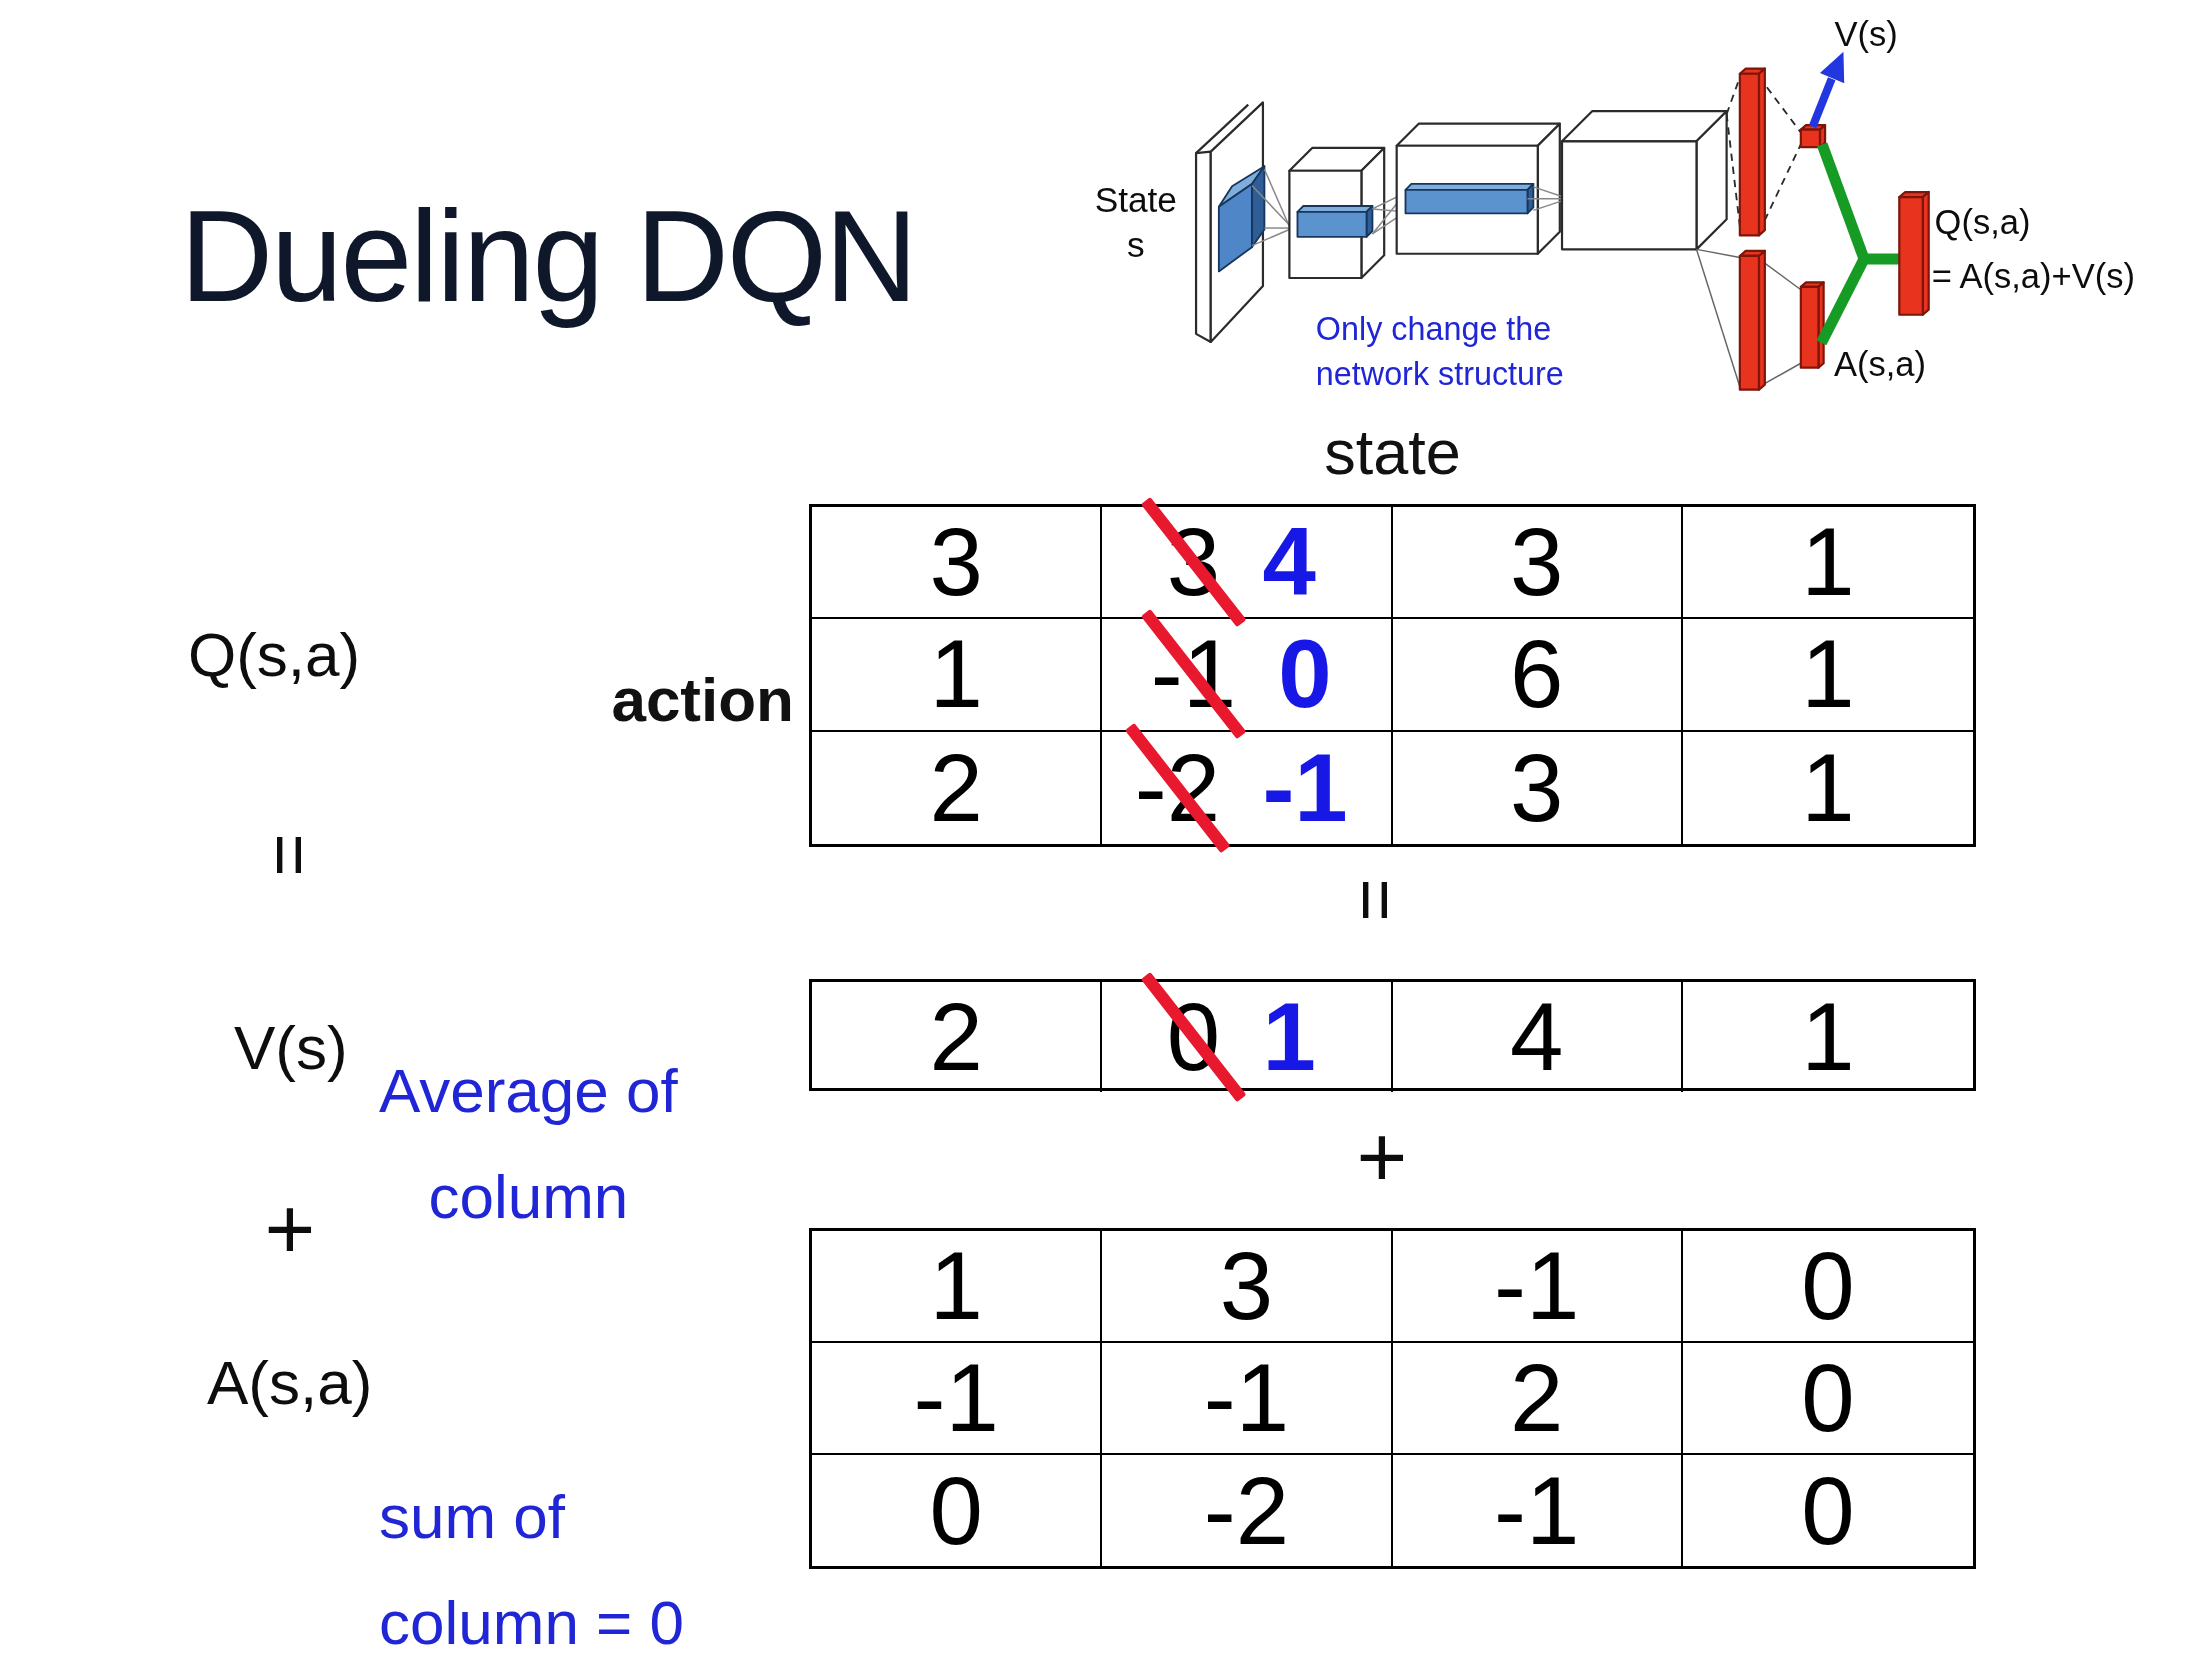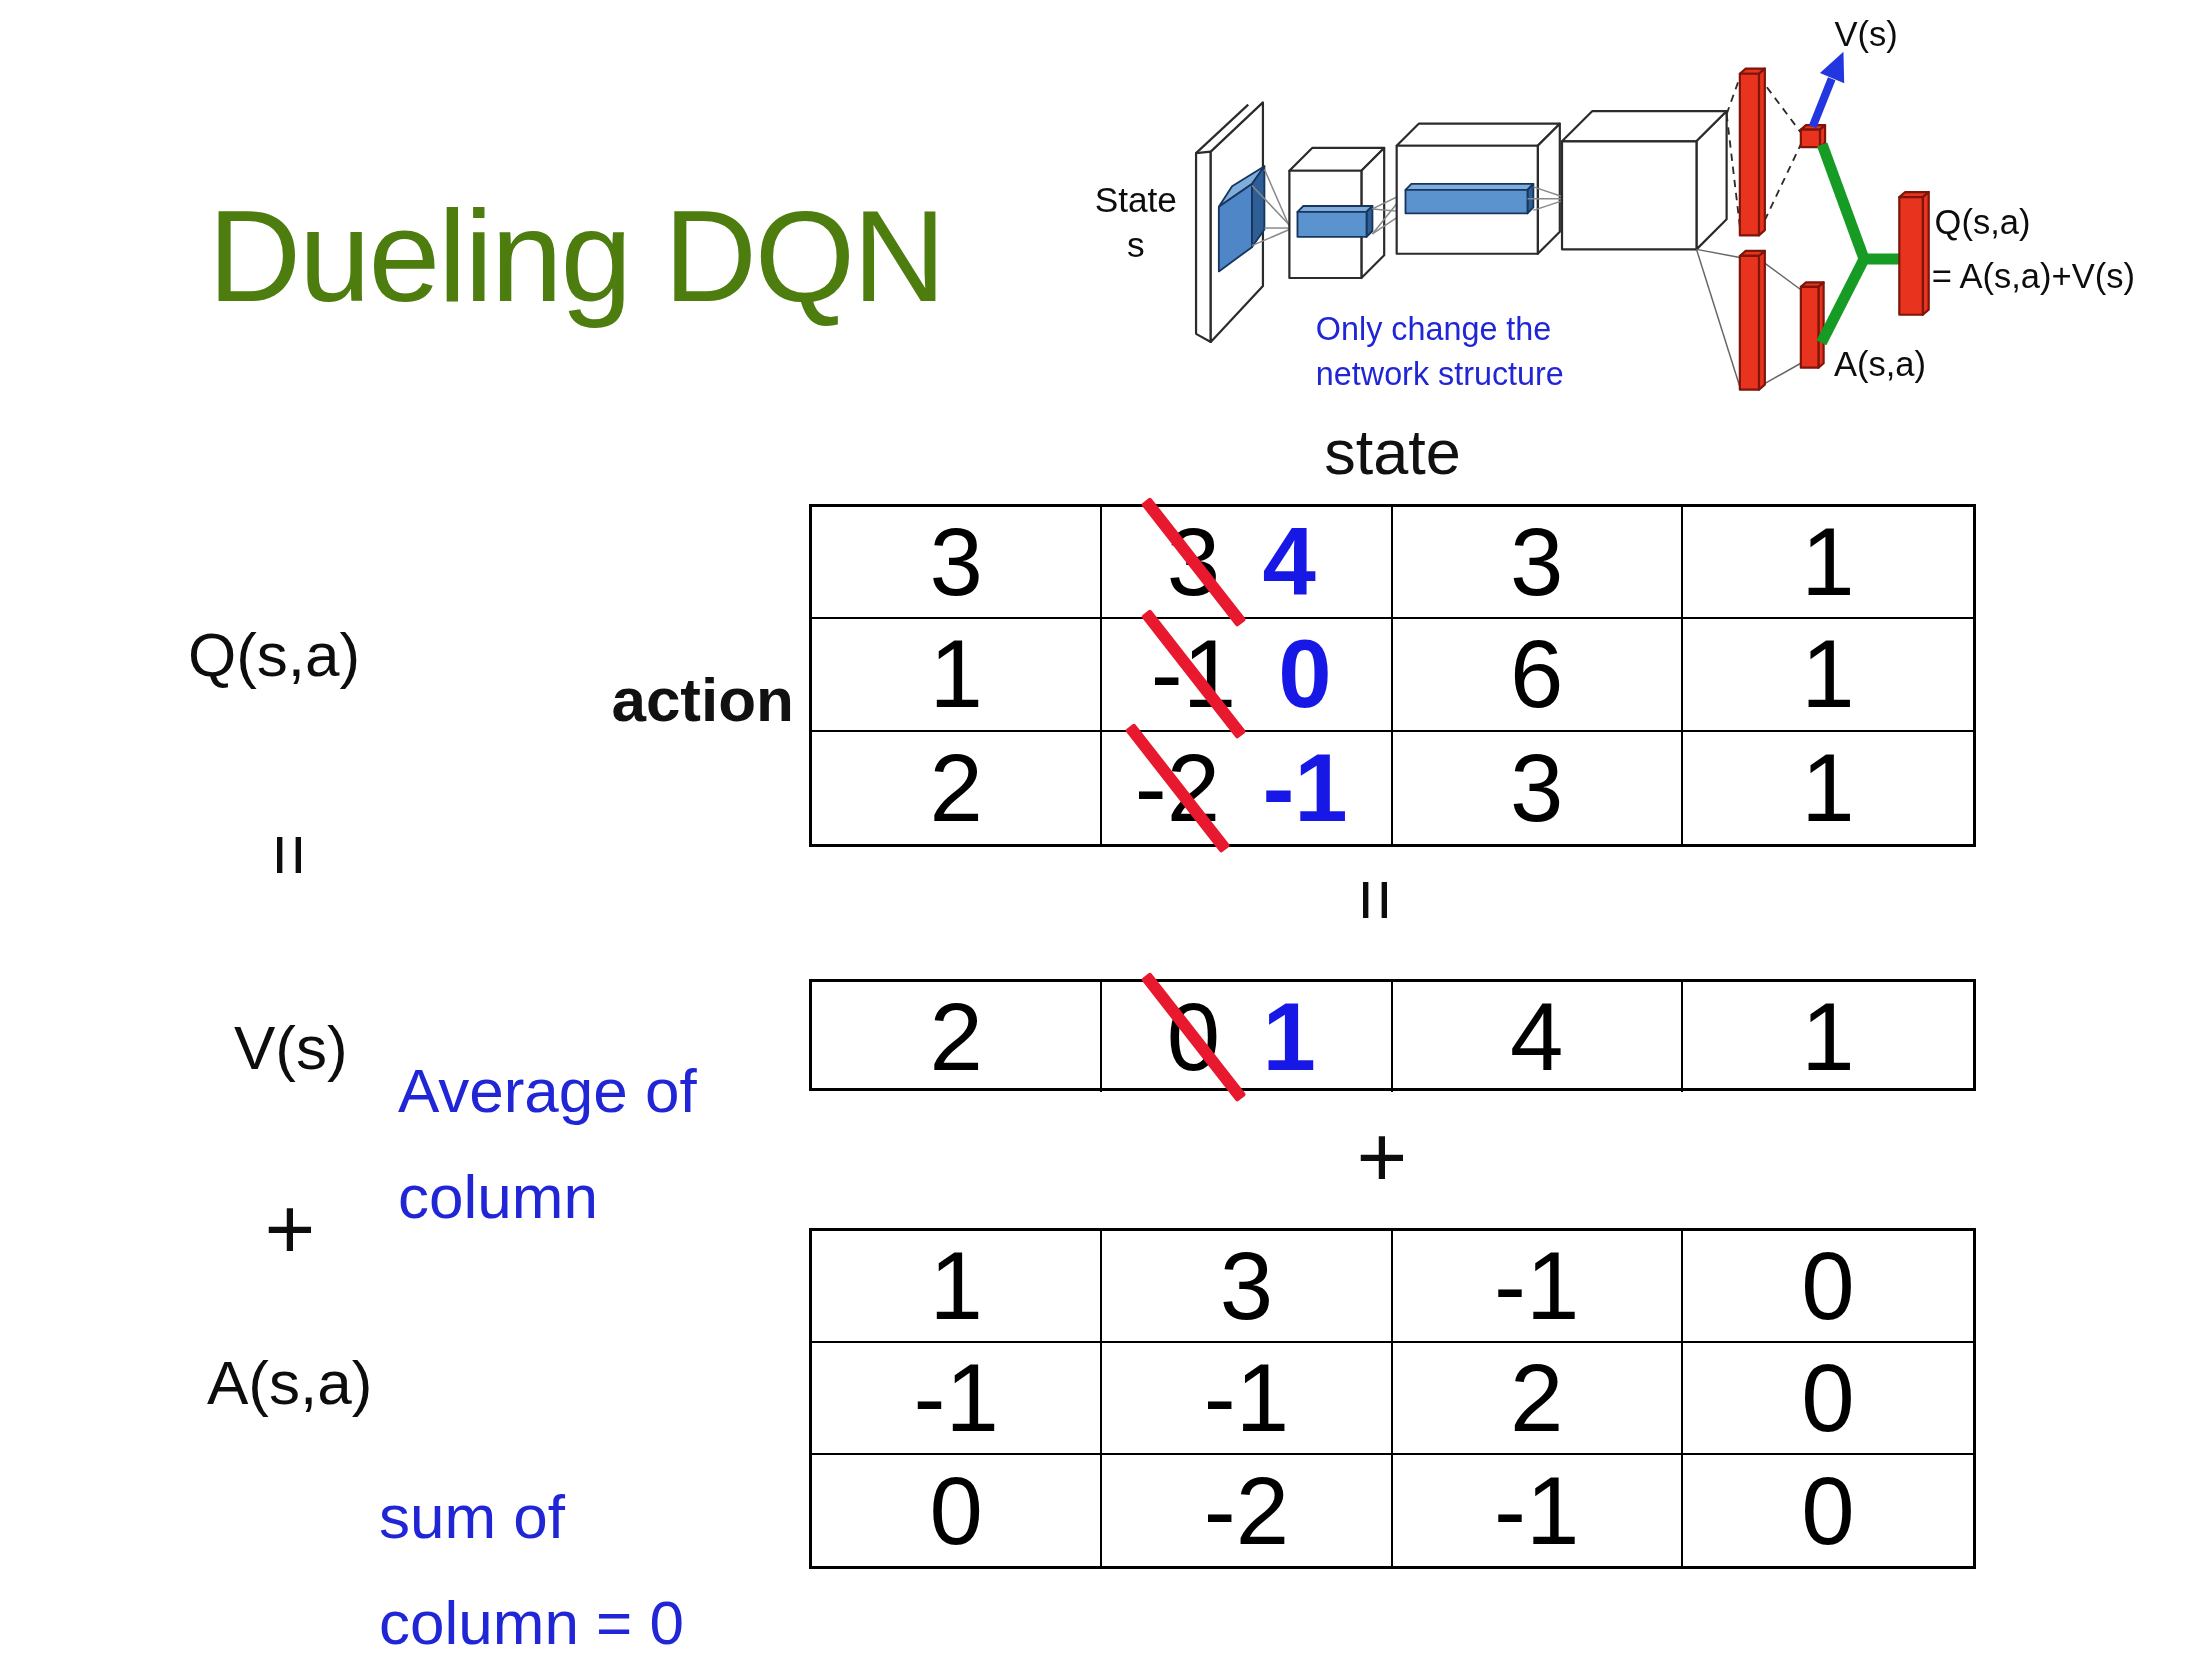--- a/index.html
+++ b/index.html
@@ -2,21 +2,21 @@
 <html style="--highlight_blue: #1717E6; --note_blue: #2026D6; --strike_red: #E8192E; --bar_red: #E8331E; --bar_red_outline: #7E150A; --conv_blue: #4E86C8; --conv_blue_light: #7FAEDC; --conv_blue_dark: #2F5E96; --link_green: #169B25; --arrow_blue: #2337E0;font-size:11.8px"><head>
 <meta charset="utf-8">
 <style>
   html,body{margin:0;padding:0;background:#ffffff;overflow:hidden;}
   .slide{
     position:relative;width:2205px;height:1654px;background:#fff;
     font-family:"Liberation Sans", sans-serif;color:#111;
   }
   .title{
     position:absolute;left:180px;top:182px;
-    font-size:129px;font-weight:400;letter-spacing:-2.2px;color:#4d7c0f;white-space:nowrap;margin-left:28px;
+    font-size:129px;font-weight:400;letter-spacing:-2.2px;color:#0f172a;white-space:nowrap;
   }
   .diagram{position:absolute;left:1066px;top:0;width:1139px;height:412px;}
   .lbl{position:absolute;font-size:62px;color:#0d0d0d;white-space:nowrap;}
   .note{
     position:absolute;font-size:62px;line-height:1.71;white-space:nowrap;
     color:var(--note_blue,#2026D6);
   }
   .note span{display:block;}
   .vsym{
     position:absolute;font-size:74px;color:#0d0d0d;
@@ -185,21 +185,21 @@
 
   <div class="state-hdr">state</div>
   <div class="action-lbl">action</div>
 
   <div class="lbl" style="left:188px;top:619px;">Q(s,a)</div>
   <div class="vsym" style="left:290px;top:855px;">=</div>
   <div class="lbl" style="left:234px;top:1012px;">V(s)</div>
   <div class="psym" style="left:290px;top:1229px;">+</div>
   <div class="lbl" style="left:207px;top:1347px;">A(s,a)</div>
 
-  <div class="note" style="left:398px;top:1038px;">
+  <div class="note" style="left:379px;top:1038px;text-align:center;">
     <span>Average of</span>
     <span>column</span>
   </div>
   <div class="note" style="left:379px;top:1464px;">
     <span>sum of</span>
     <span>column = 0</span>
   </div>
 
   <div class="vsym" style="left:1376px;top:900px;">=</div>
   <div class="psym" style="left:1382px;top:1157px;">+</div>

